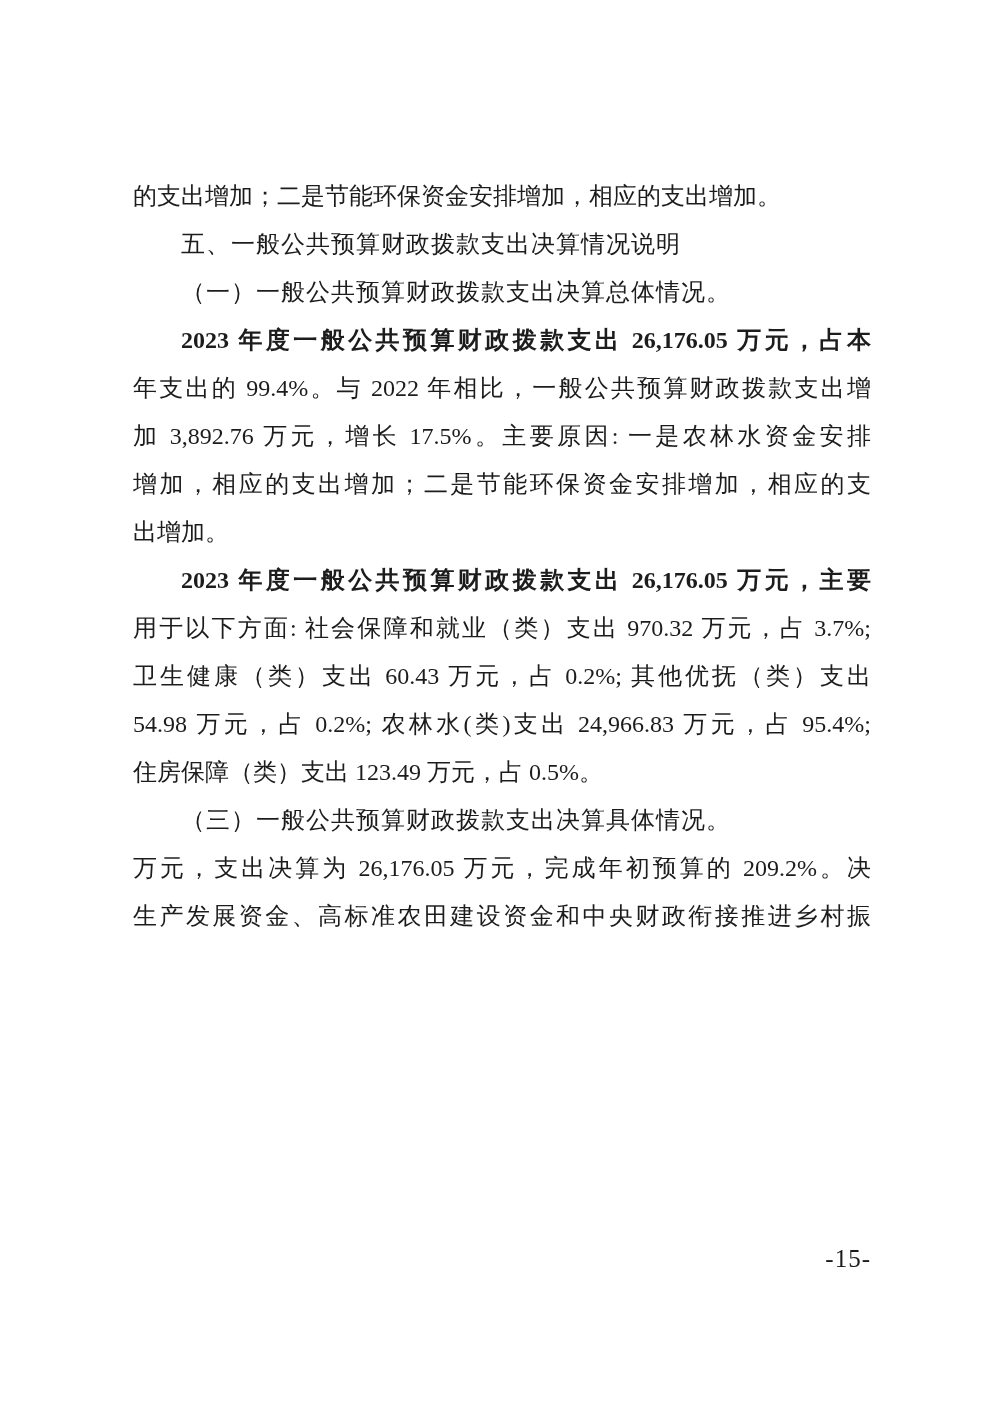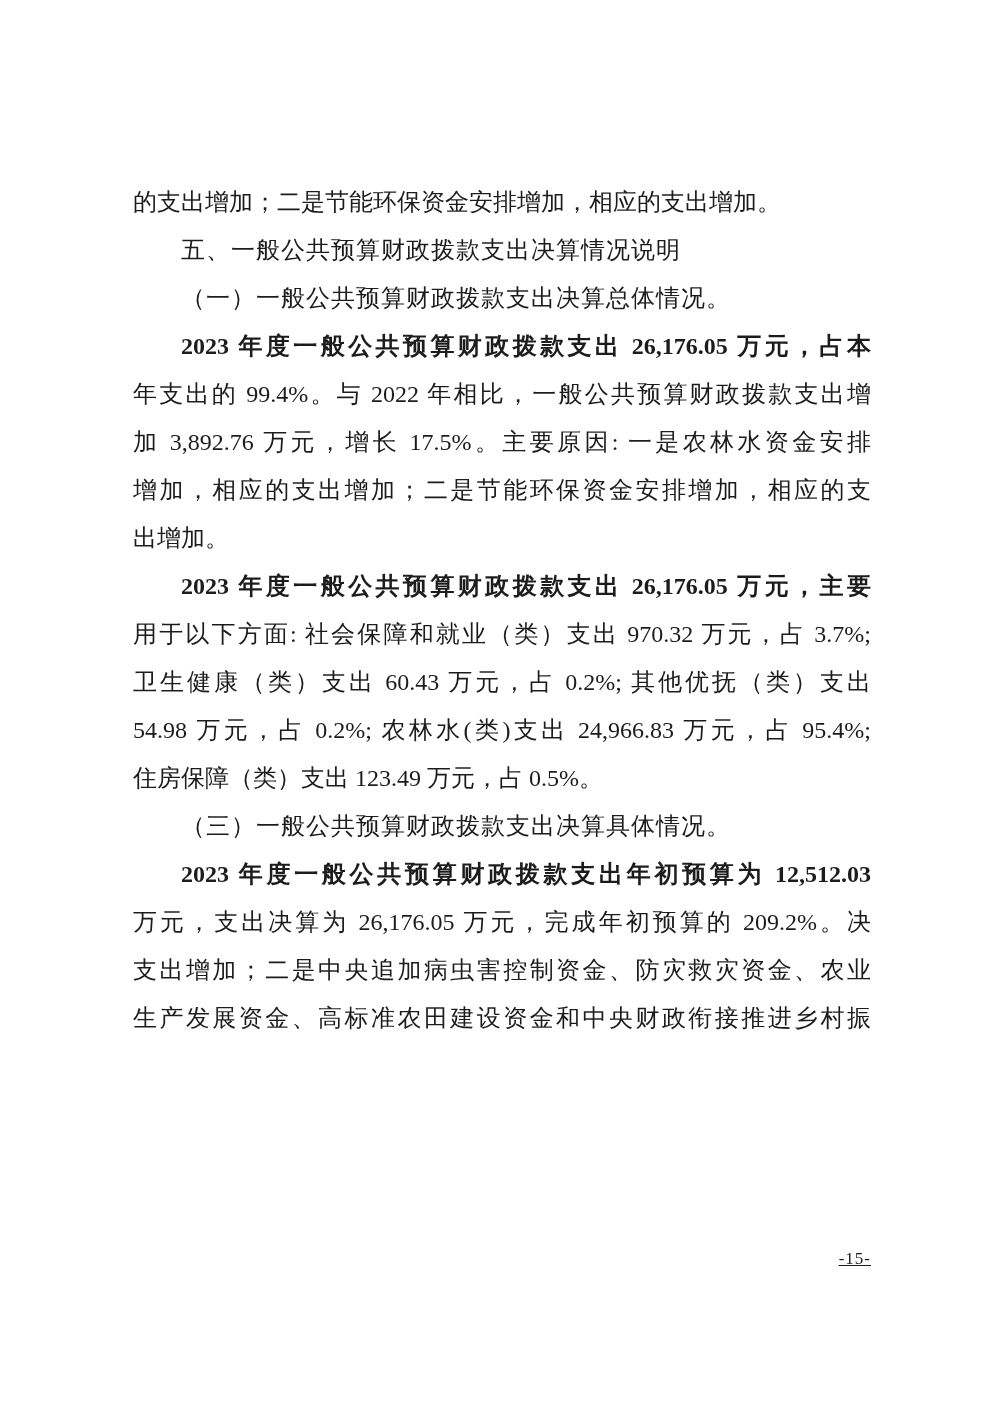--- a/index.html
+++ b/index.html
@@ -13,21 +13,21 @@
     height: 1414px;
     background: #ffffff;
     margin: 0 auto;
     overflow: hidden;
     font-family: "Liberation Serif", "DejaVu Serif", serif;
     color: #1c1c1c;
   }
   .content {
     position: absolute;
     left: 133px;
-    top: 178px;
+    top: 172px;
     width: 738px;
     font-size: 24px;
   }
   .line {
     height: 48px;
     line-height: 48px;
     overflow: hidden;
     white-space: nowrap;
     text-align: left;
   }
@@ -45,25 +45,24 @@
     font-weight: normal;
   }
   .line.heading {
     font-weight: bold;
     letter-spacing: 1px;
   }
   .page-number {
     position: absolute;
     right: 129px;
     top: 1243px;
-    font-size: 17px;
+    font-size: 25px;
     line-height: 32px;
     letter-spacing: 1px;
     color: #1c1c1c;
-    text-decoration: underline;
   }
 </style>
 </head>
 <body>
 
 <div class="page">
   <div class="content" id="doc-content">
       <div class="line"><span>的支出增加；二是节能环保资金安排增加，相应的支出增加。</span></div>
       <div class="line indent heading"><span class="seg-bold">五、一般公共预算财政拨款支出决算情况说明</span></div>
       <div class="line indent heading"><span class="seg-bold">（一）一般公共预算财政拨款支出决算总体情况。</span></div>
@@ -71,19 +70,17 @@
       <div class="line justify"><span>年支出的 99.4%。与 2022 年相比，一般公共预算财政拨款支出增</span></div>
       <div class="line justify"><span>加 3,892.76 万元，增长 17.5%。主要原因: 一是农林水资金安排</span></div>
       <div class="line justify"><span>增加，相应的支出增加；二是节能环保资金安排增加，相应的支</span></div>
       <div class="line"><span>出增加。</span></div>
       <div class="line justify indent"><span>2023 年度一般公共预算财政拨款支出 26,176.05 万元，主要</span></div>
       <div class="line justify"><span>用于以下方面: </span><span class="seg-bold">社会保障和就业（类）支出</span><span> 970.32 万元，占 3.7%;</span></div>
       <div class="line justify"><span class="seg-bold">卫生健康（类）支出</span><span> 60.43 万元，占 0.2%; </span><span class="seg-bold">其他优抚（类）支出</span></div>
       <div class="line justify"><span>54.98 万元，占 0.2%; </span><span class="seg-bold">农林水(类)支出</span><span> 24,966.83 万元，占 95.4%;</span></div>
       <div class="line"><span class="seg-bold">住房保障（类）支出</span><span> 123.49 万元，占 0.5%。</span></div>
       <div class="line indent heading"><span class="seg-bold">（三）一般公共预算财政拨款支出决算具体情况。</span></div>
-      <div class="line justify indent"><span>2023 年度一般公共预算财政拨款支出年初预算为 12,512.03</span></div>
       <div class="line justify"><span>万元，支出决算为 26,176.05 万元，完成年初预算的 209.2%。决</span></div>
-      <div class="line justify"><span>支出增加；二是中央追加病虫害控制资金、防灾救灾资金、农业</span></div>
       <div class="line justify"><span>生产发展资金、高标准农田建设资金和中央财政衔接推进乡村振</span></div>
     </div>
   <div class="page-number">-15-</div>
 </div>
 
 </body></html>

